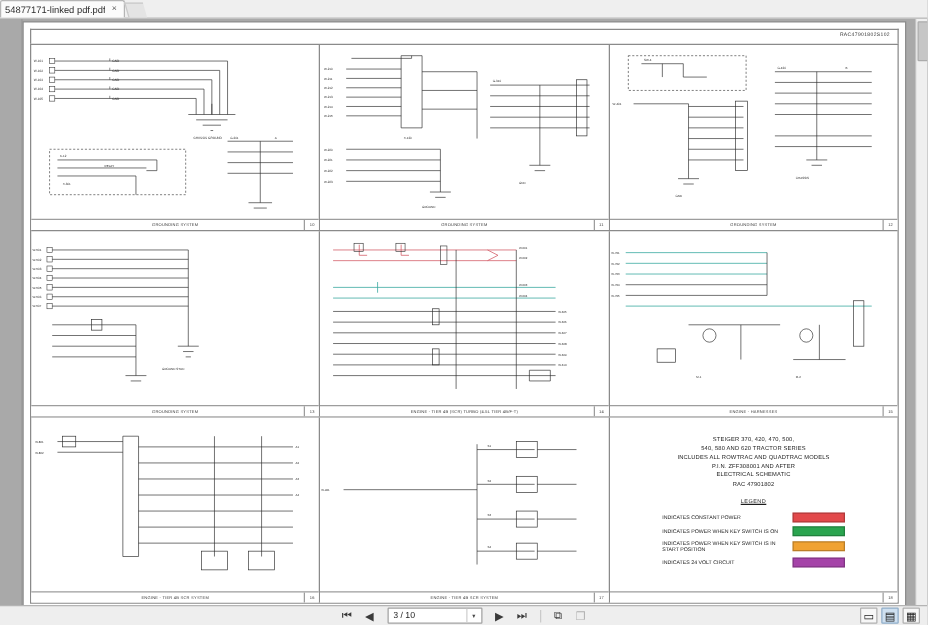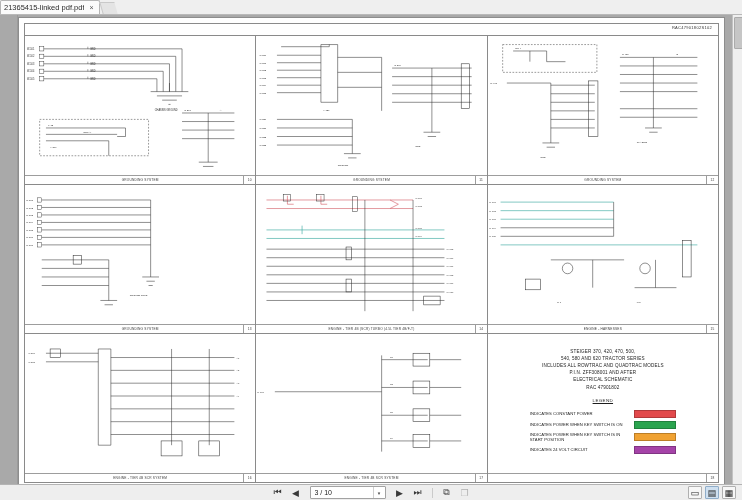--- a/index.html
+++ b/index.html
@@ -144,21 +144,21 @@
   .vbtn.active{background:#cfe0f0;border-color:#8fadc9;}
   .sep{width:1px;height:10px;background:#cacaca;margin:0 3px;}
 </style>
 </head>
 <body>
 
 <div class="app">
 
   <div class="tabstrip">
     <div class="tab">
-      <span class="tab-title">21365415-linked pdf.pdf</span>
+      <span class="tab-title">54877171-linked pdf.pdf</span>
       <span class="tab-close">×</span>
     </div>
     <div class="tab-ghost"></div>
   </div>
 
   <div class="viewer">
     <div class="left-gutter"></div>
 
     <div class="page">
       <div class="page-inner">

